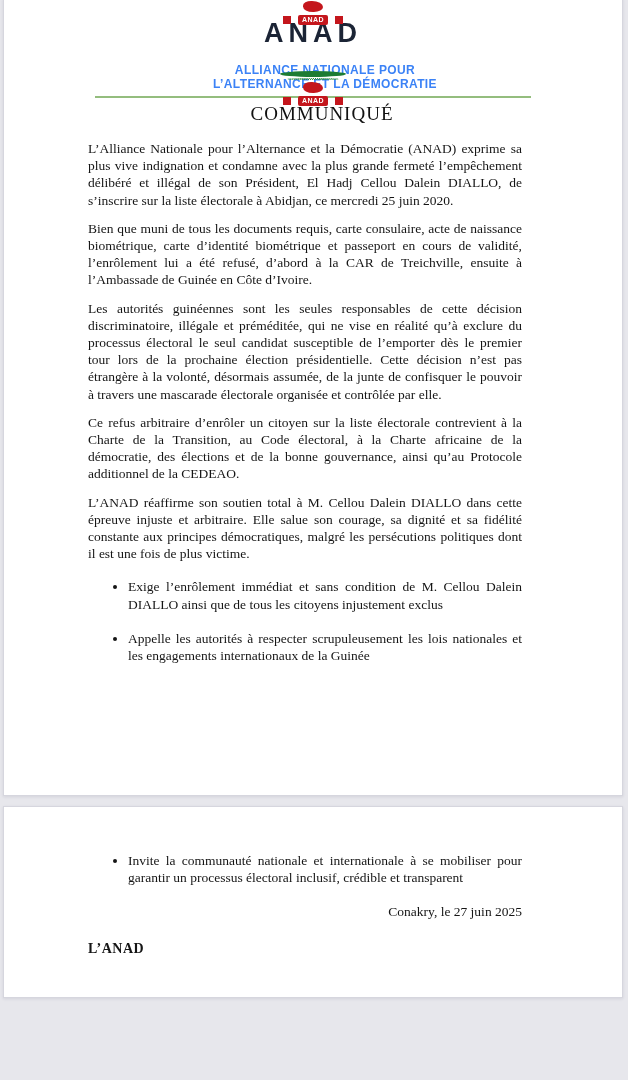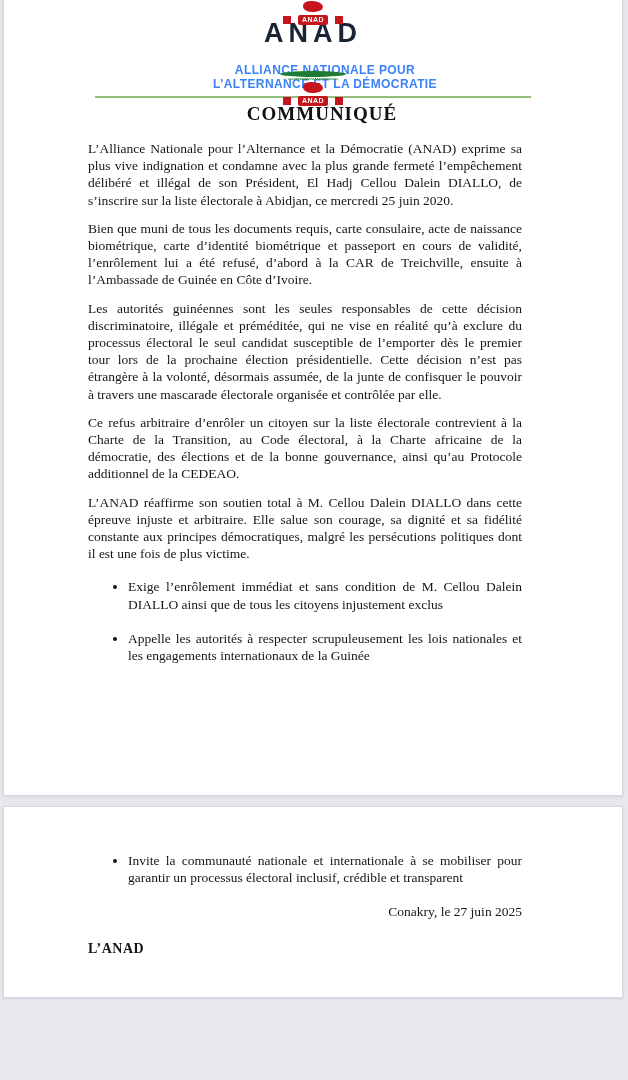--- a/index.html
+++ b/index.html
@@ -96,21 +96,21 @@
   .green-rule {
     width: 436px;
     height: 2px;
     background: #94bd7e;
     border: none;
     margin: 5px auto 0 auto;
   }
   .doc-title {
     text-align: center;
     font-family: "Liberation Serif", serif;
-    font-weight: 700;
+    font-weight: 400;
     font-size: 19px;
     letter-spacing: 1px;
     color: #111111;
     margin-top: 5px;
     padding-left: 18px;
   }
 
   
   .doc-body {
     margin: 15px 0 0 84px;

